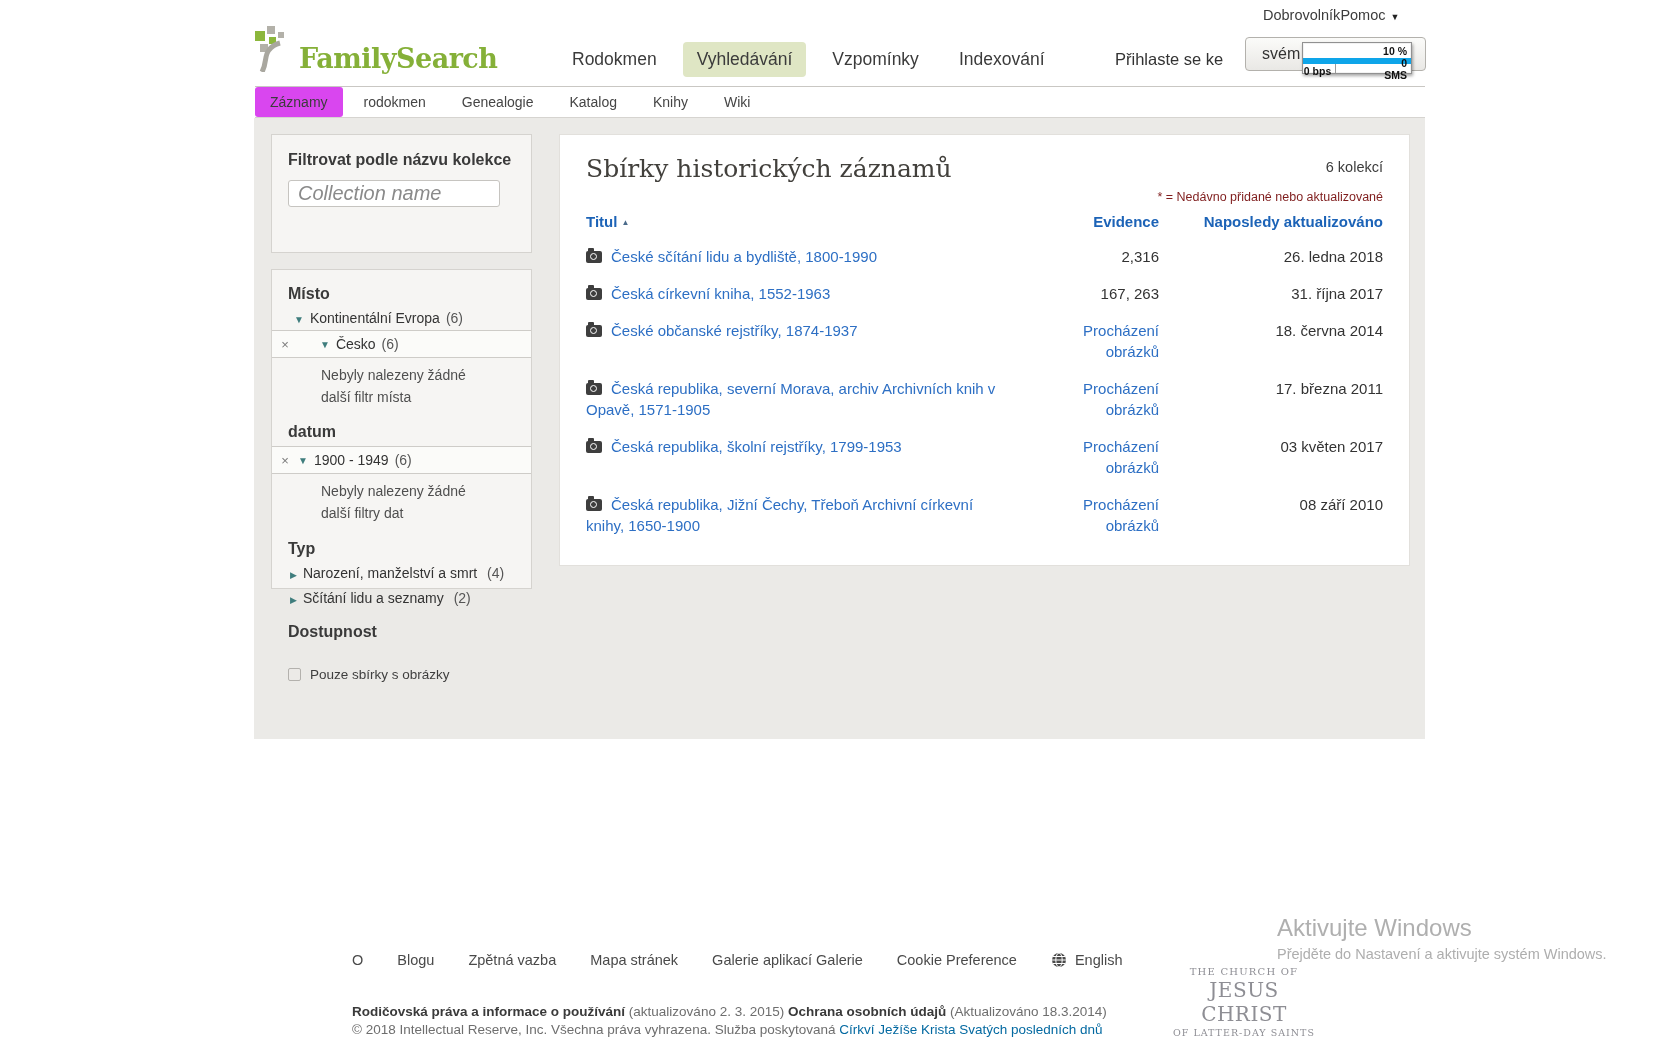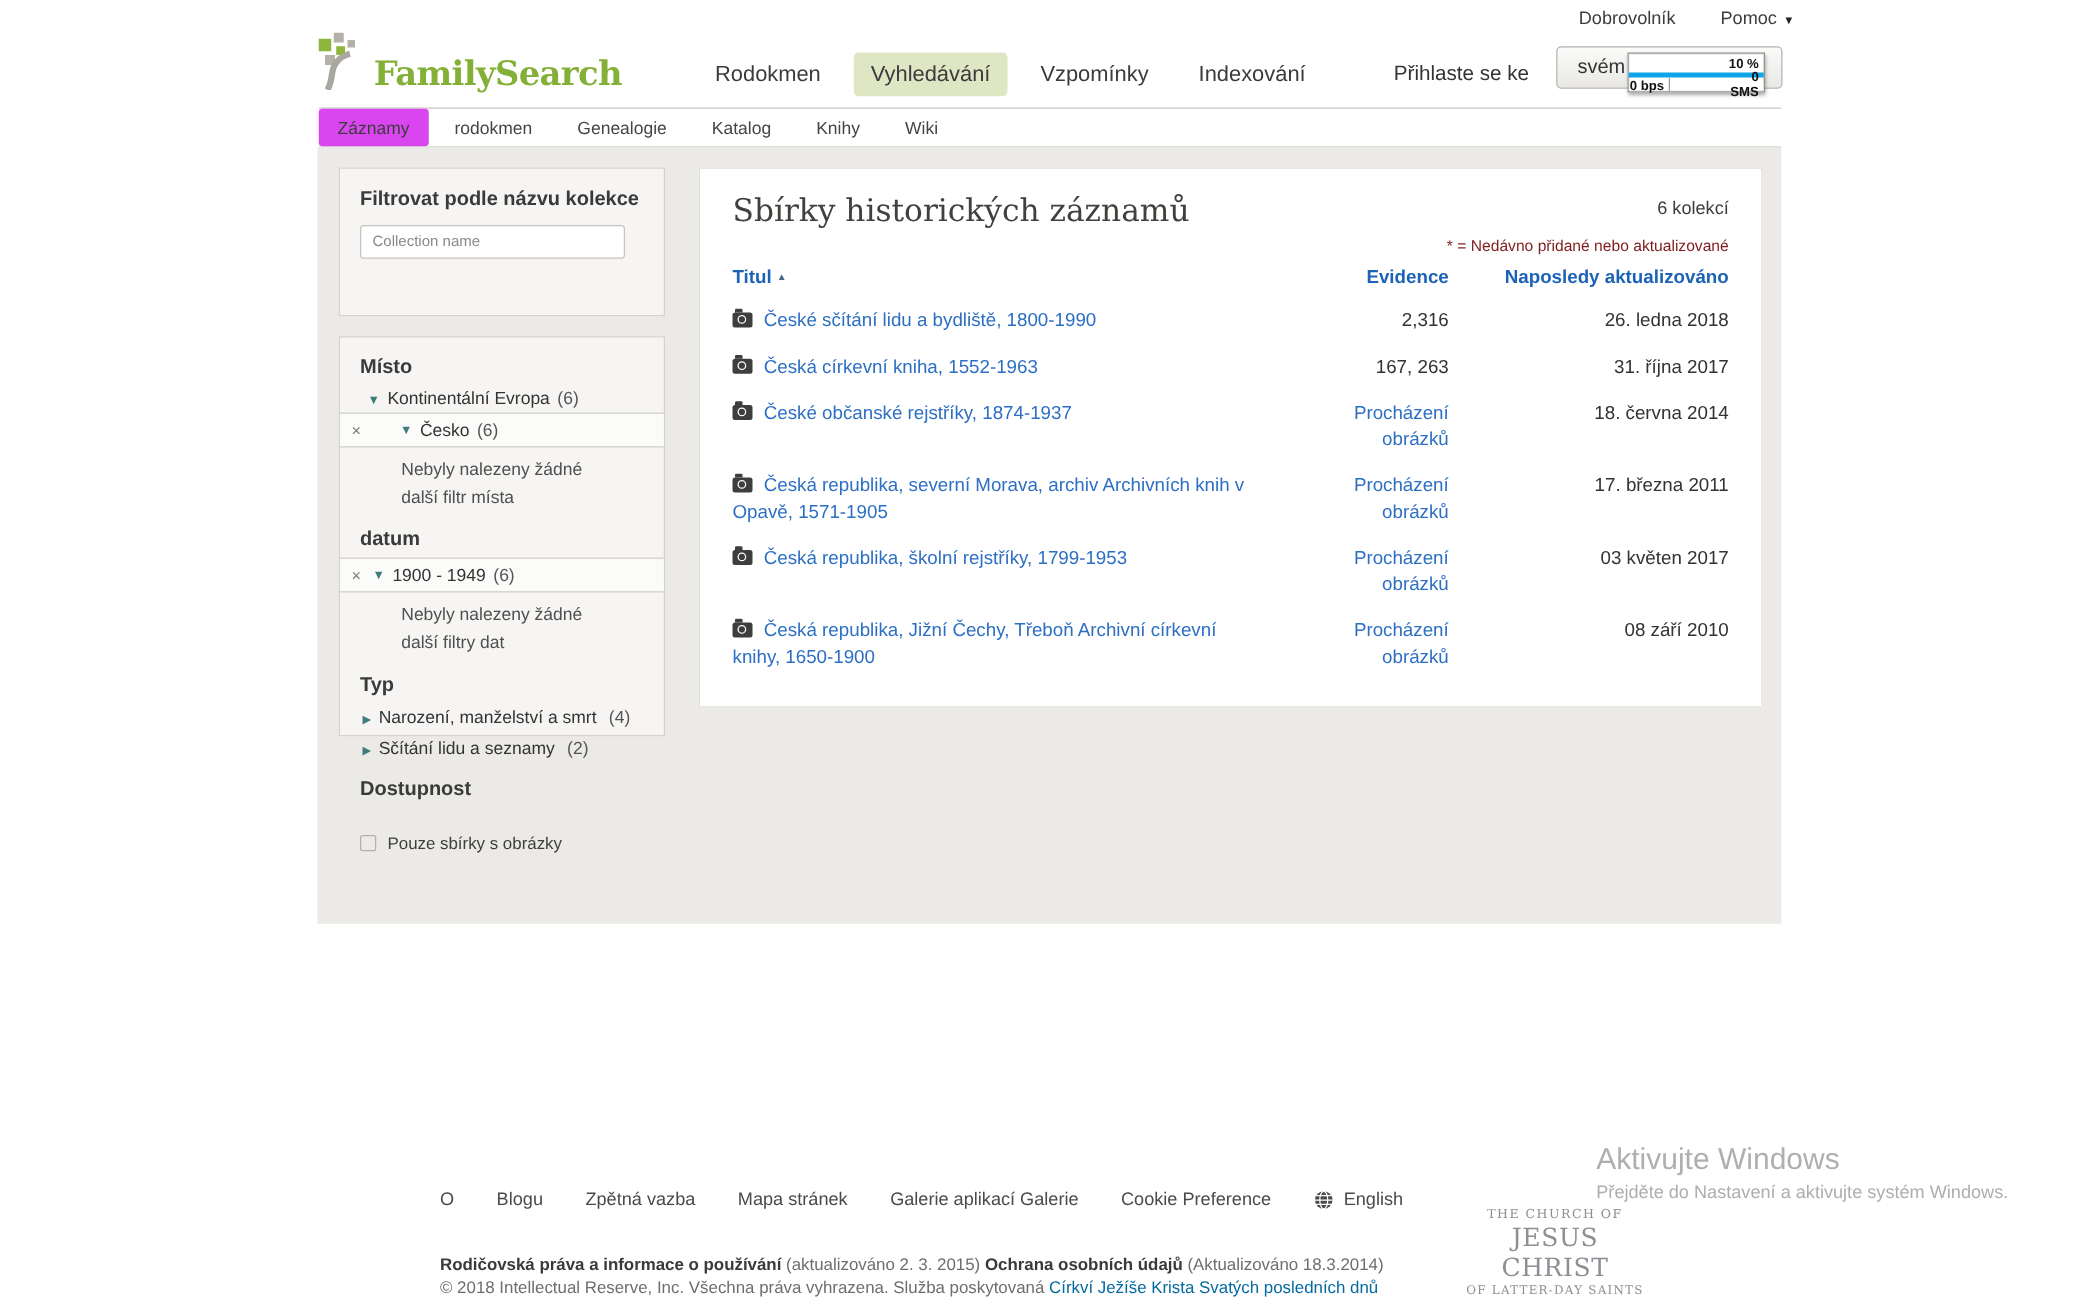--- a/index.html
+++ b/index.html
@@ -4,21 +4,21 @@
 <style>
   * { margin:0; padding:0; box-sizing:border-box; }
   html,body { background:#fff; }
   .stage{
     position:relative; width:1680px; height:1050px; background:#fff;
     font-family:"Liberation Sans",sans-serif; color:#333; overflow:hidden;
   }
   a{ text-decoration:none; color:inherit; cursor:pointer; }
 
   
-  .top-links{ position:absolute; top:7px; left:1263px; display:flex; gap:36px;
+  .top-links{ position:absolute; top:7px; left:1263px; display:flex; 
     font-size:14.5px; color:#3c3c3c; }
   .top-links .caret{ font-size:9px; color:#222; margin-left:5px; }
 
   
   .logo{ position:absolute; left:253px; top:26px; display:flex; align-items:flex-end; gap:4px; }
   .logo-text{ font-family:"DejaVu Serif",serif; font-weight:bold; font-size:27px;
     color:#85b038; letter-spacing:-0.5px; line-height:1; padding-bottom:4px; }
 
   
   .main-nav{ position:absolute; left:558px; top:42px; display:flex; gap:12px;
@@ -29,42 +29,42 @@
   
   .signin-text{ position:absolute; left:1115px; top:50px; font-size:16.5px; color:#333; }
   .signin-btn{ position:absolute; left:1245px; top:37px; width:181px; height:34px;
     border:1px solid #b3b1ac; border-radius:4px;
     background:linear-gradient(#fbfbf9,#e9e8e5); font-size:16px; color:#333;
     text-align:left; padding-left:16px; font-family:"Liberation Sans",sans-serif; }
   .net-overlay{ position:absolute; left:1302px; top:42px; width:110px; background:#fff;
     border:1px solid #919191; box-shadow:1px 2px 3px rgba(0,0,0,.35), inset 0 0 0 1px #f2f2f2;
     font-size:10.5px; font-weight:bold; color:#111; z-index:5; }
   .net-overlay .nrow{ display:flex; height:15px; align-items:center; }
-  .net-overlay .nrow + .nrow{ border-top:4px solid #0ea5e9;gap:48px; }
+  .net-overlay .nrow + .nrow{ border-top:6px solid #0ea5e9;gap:48px; }
   .net-overlay .ncell{ text-align:right; padding-right:4px; }
   .net-overlay .c1{ width:58px; border-right:1px solid #9a9a9a; height:100%; line-height:14px; }
   .net-overlay .c2{ flex:1; }
   .net-overlay .full{ width:100%; }
 
   .header-rule{ position:absolute; left:255px; top:86px; width:1170px; height:1px; background:#c9c7c3; }
 
   
   .subnav{ position:absolute; left:255px; top:87px; width:1170px; height:31px;
     border-bottom:1px solid #d6d4d0; display:flex; align-items:stretch; font-size:14px; color:#454545; }
   .subnav a{ padding:0 15px; display:flex; align-items:center; margin-right:6px; }
   .subnav a.active{ background:#d946ef; border-radius:3px; color:#3c3c3c; }
 
   
   .content-bg{ position:absolute; left:254px; top:118px; width:1171px; height:621px; background:#ebeae7; }
 
   .side-box{ position:absolute; left:17px; width:261px; background:#f6f5f3; border:1px solid #d5d3cf; }
   .box1{ top:16px; height:119px; }
   .box1 h3{ margin:15px 16px 9px; font-size:16px; color:#3a3a3a; line-height:1.3; }
   .box1 input{ margin:0 16px; width:212px; height:27px; border:1px solid #c6c4c0; border-radius:3px;
-    padding:0 9px; font-size:12px; background:#fff; color:#333; font-family:"Liberation Sans",sans-serif; }
+    padding:0 9px; font-size:20px; background:#fff; color:#333; font-family:"Liberation Sans",sans-serif;font-style:italic; }
   .box1 input::placeholder{ color:#8a8a8a; opacity:1; }
 
   .box2{ top:151px; height:320px; padding-bottom:10px; }
   .sec-title{ font-weight:bold; font-size:16px; color:#3a3a3a; margin:15px 16px 5px; }
   .tree-row{ padding:2px 10px 4px 22px; font-size:14px; color:#333; }
   .tri{ font-size:10px; color:#3f7d7d; margin-right:6px; }
   .tri.small{ font-size:9px; }
   .cnt{ color:#555; margin-left:6px; }
   .selected-row{ background:#fbfbf9; border-top:1px solid #ceccc8; border-bottom:1px solid #ceccc8;
     padding:5px 8px 5px 0; display:flex; align-items:center; font-size:14px; color:#333; }

